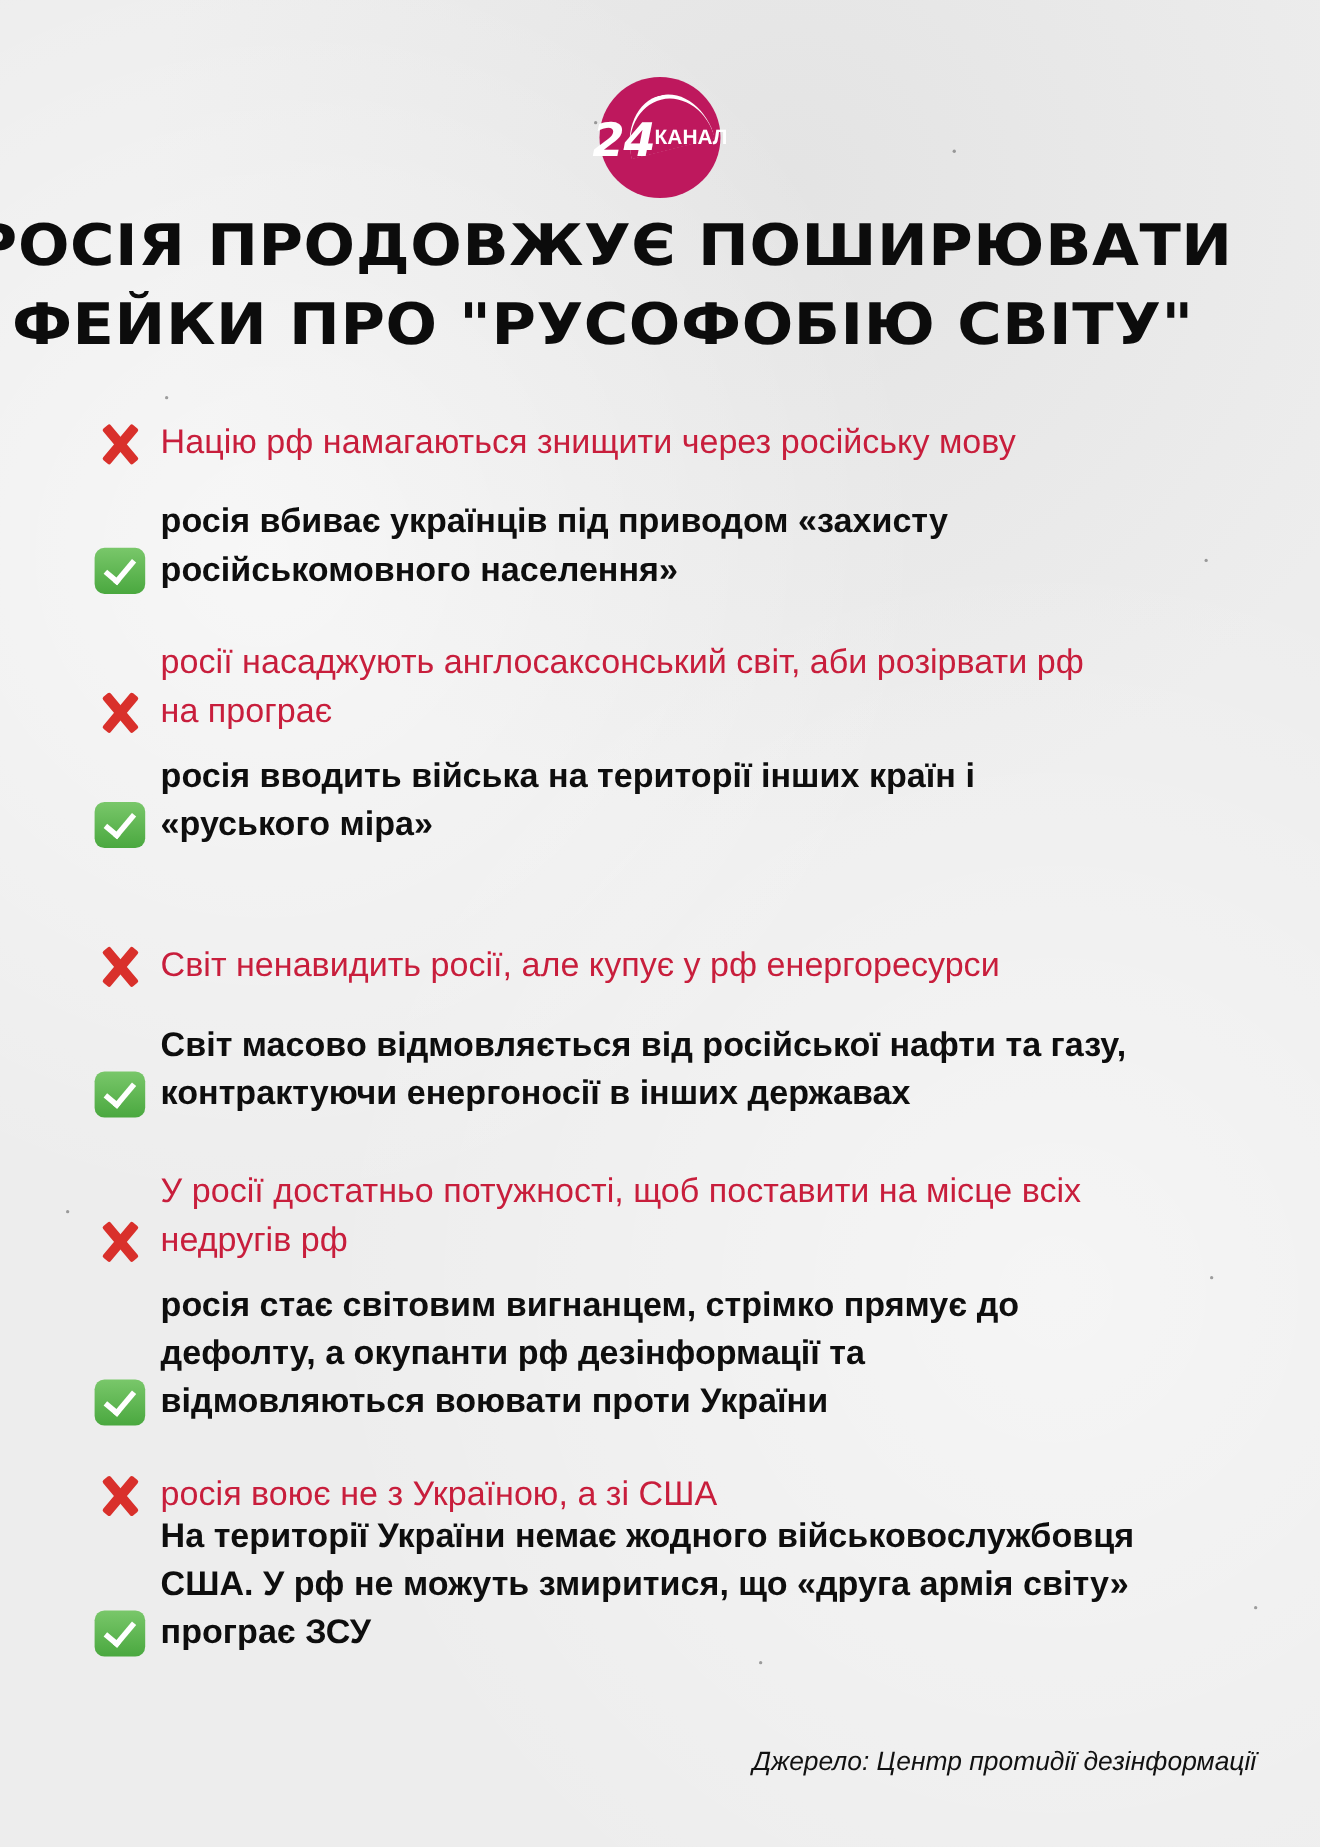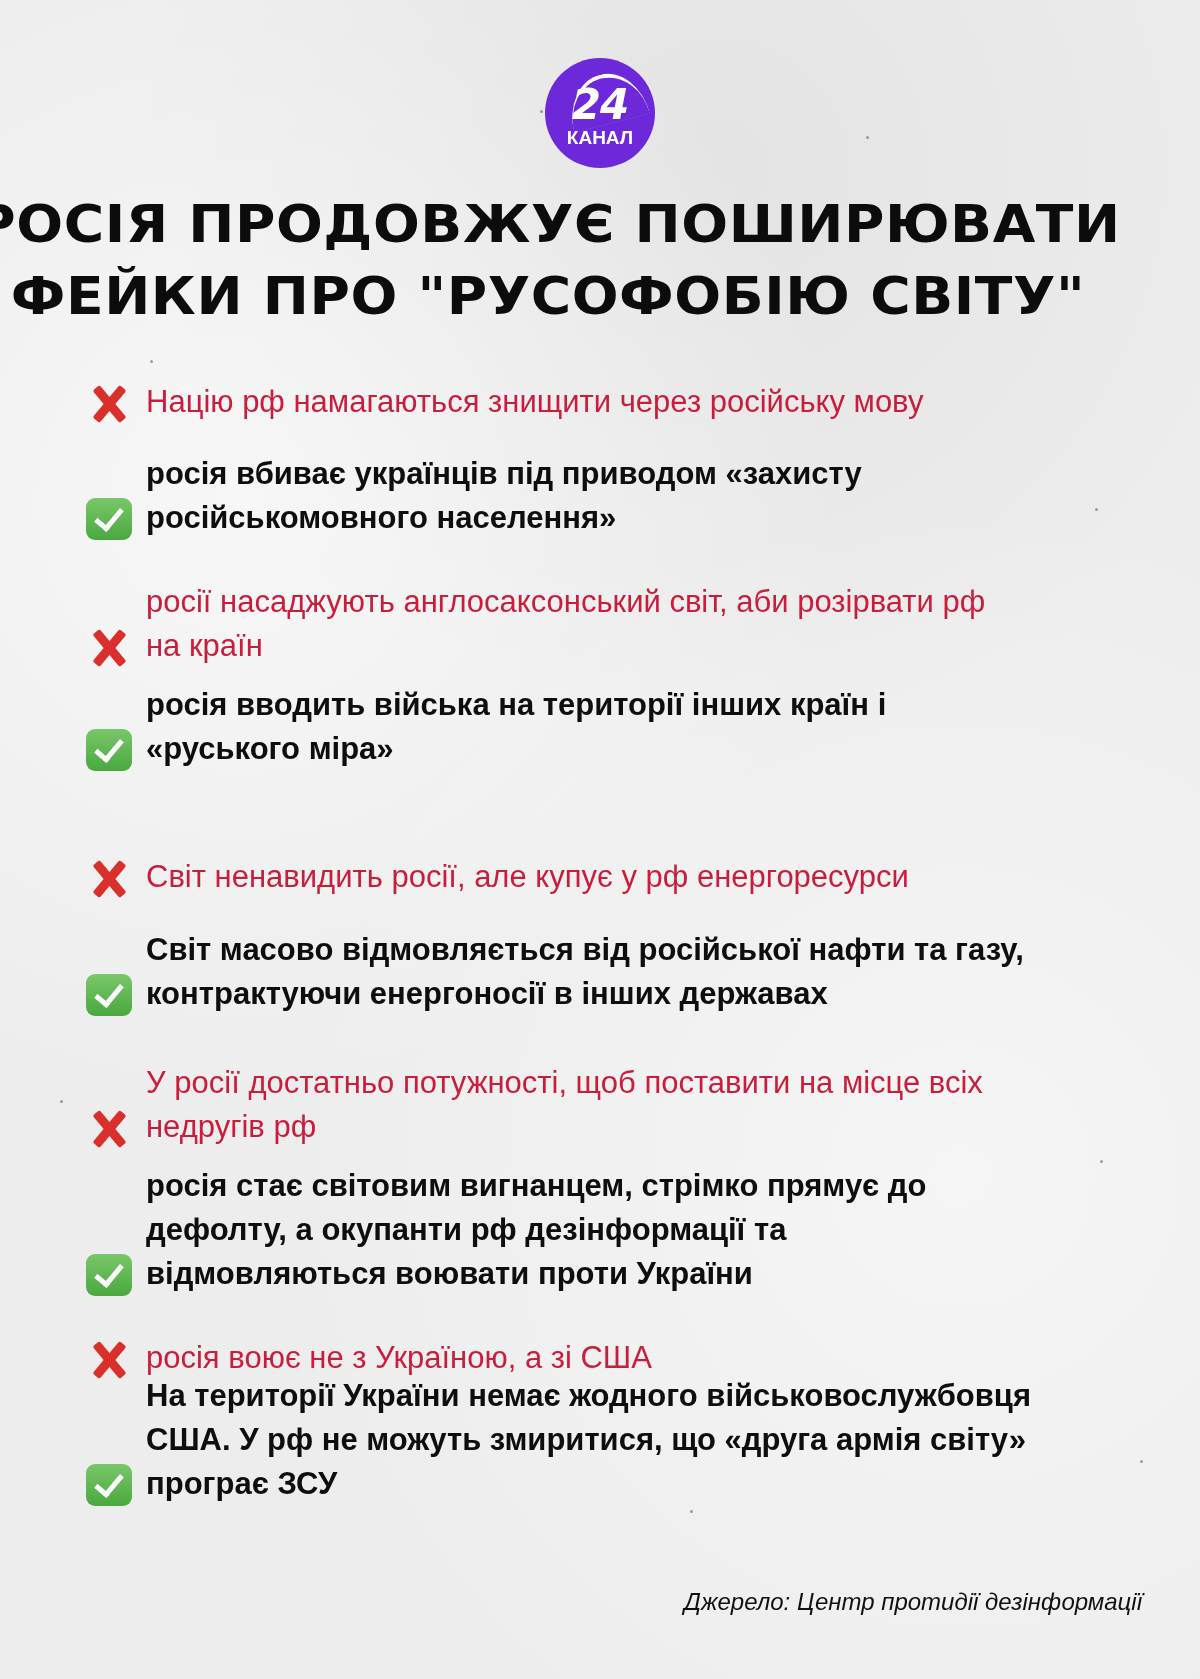--- a/index.html
+++ b/index.html
@@ -8,23 +8,23 @@
     background: #ededed;
     background-image:
       radial-gradient(circle at 20% 30%, rgba(255,255,255,0.55) 0, rgba(255,255,255,0) 40%),
       radial-gradient(circle at 80% 70%, rgba(255,255,255,0.45) 0, rgba(255,255,255,0) 45%),
       radial-gradient(circle at 60% 10%, rgba(200,200,200,0.25) 0, rgba(200,200,200,0) 35%);
     font-family: "Liberation Sans", sans-serif;
     color: #111;
   }
   .speck { position: absolute; width: 3px; height: 3px; border-radius: 50%; background: #555; opacity: .55; }
   .logo {
-    position: absolute; left: 545px; top: 58px; width: 110px; height: 110px;
-    border-radius: 50%; background: #6d28d9;
-    display: flex; flex-direction: column; align-items: center; justify-content: center;
+    position: absolute; left: 545px; top: 70px; width: 110px; height: 110px;
+    border-radius: 50%; background: #be185d;
+    display: flex; flex-direction: row; align-items: center; justify-content: center;
     color: #fff;
   }
   .logo .arc {
     position: absolute; left: 22px; top: 16px; width: 78px; height: 46px;
     border-top: 4px solid #fff; border-radius: 50% 50% 0 0 / 100% 100% 0 0;
     transform: rotate(-14deg);
   }
   .logo .num {
     font-family: "DejaVu Sans", sans-serif; font-weight: bold; font-style: italic;
     font-size: 42px; line-height: 42px; margin-top: 6px; letter-spacing: -1px;
@@ -104,21 +104,21 @@
   <div class="text">
     <div>росія вбиває українців під приводом «захисту</div>
     <div>російськомовного населення»</div>
   </div>
 </div>
 
 <div class="item fake" style="top:580px">
   <span class="icon cross"></span>
   <div class="text">
     <div>росії насаджують англосаксонський світ, аби розірвати рф</div>
-    <div>на країн</div>
+    <div>на програє</div>
   </div>
 </div>
 
 <div class="item fact" style="top:683px">
   <span class="icon check"></span>
   <div class="text">
     <div>росія вводить війська на території інших країн і</div>
     <div>«руського міра»</div>
   </div>
 </div>

